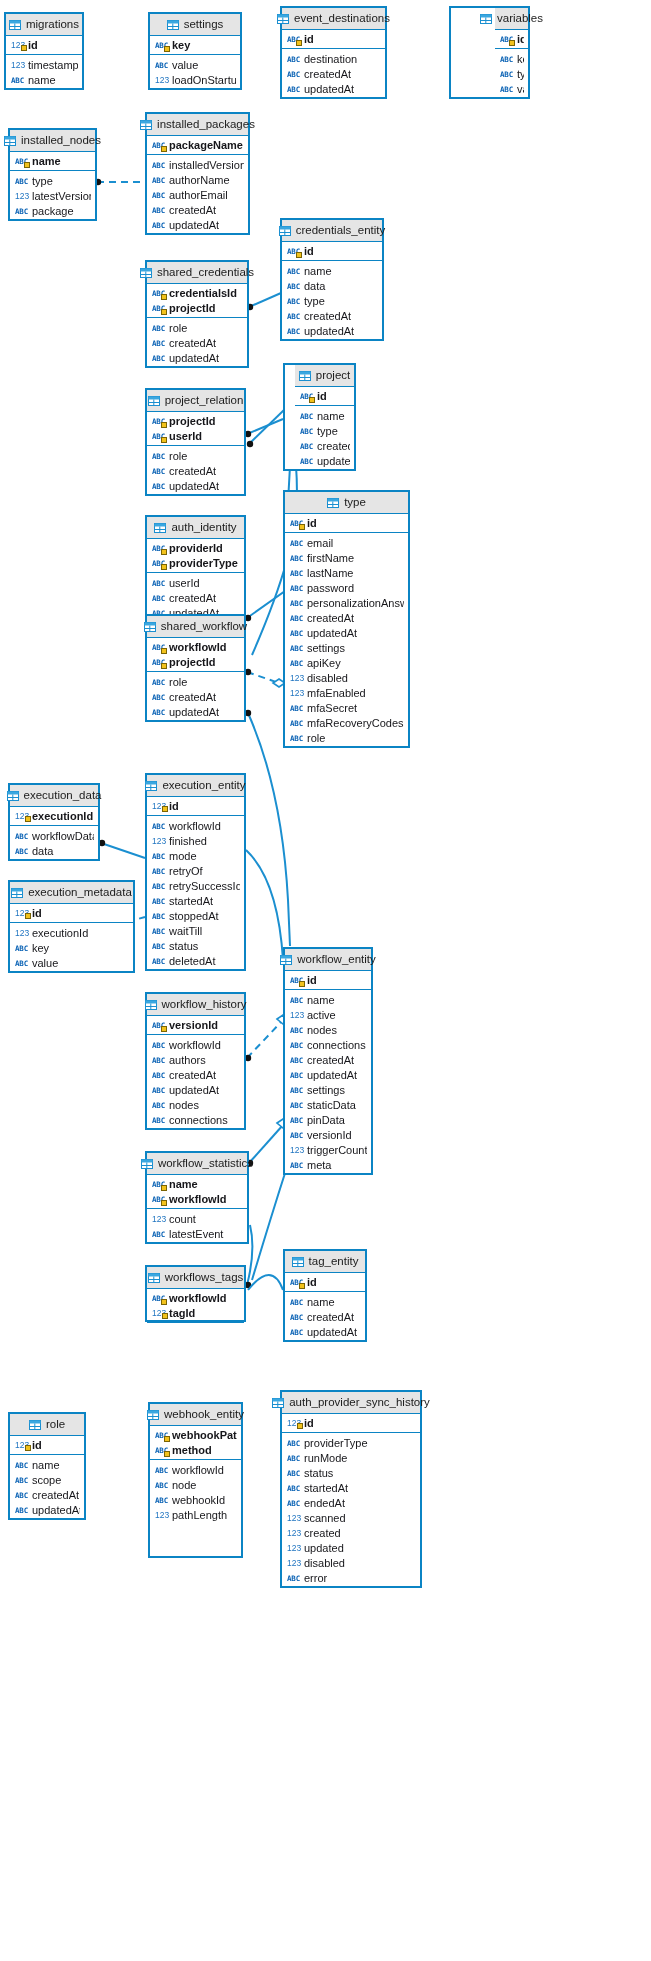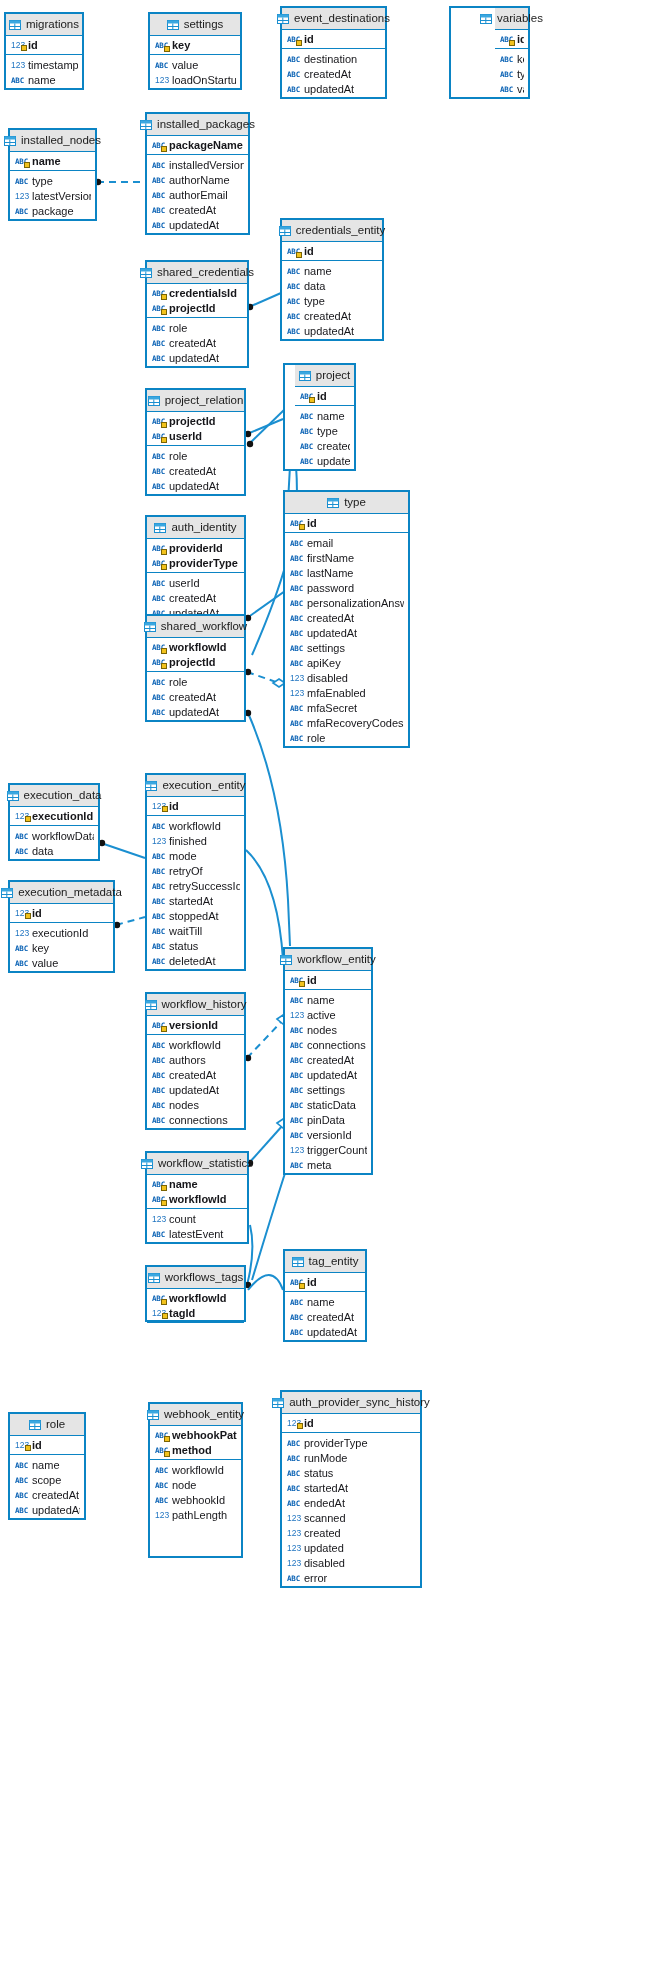--- a/index.html
+++ b/index.html
@@ -742,21 +742,21 @@
           <div class="col">
             <span class="tag">ABC</span>
             <span class="nm">status</span>
           </div>
           <div class="col">
             <span class="tag">ABC</span>
             <span class="nm">deletedAt</span>
           </div>
         </div>
       </div>
-      <div class="entity" style="left:8px;top:880px;width:107px;height:93px;">
+      <div class="entity" style="left:8px;top:880px;width:127px;height:93px;">
         <div class="entity-header">
           <span class="tbl-glyph">
             <svg width="12" height="10" viewBox="0 0 12 10">
               <rect x="0.5" y="0.5" width="11" height="9" fill="#ffffff" stroke="#1b8fd0" stroke-width="1"></rect>
               <rect x="0.5" y="0.5" width="11" height="3" fill="#3aa7e0" stroke="none"></rect>
               <line x1="0.5" y1="6.5" x2="11.5" y2="6.5" stroke="#1b8fd0" stroke-width="1"></line>
               <line x1="5.8" y1="3.5" x2="5.8" y2="9.5" stroke="#1b8fd0" stroke-width="1"></line>
             </svg>
           </span>
           <span>execution_metadata</span>

